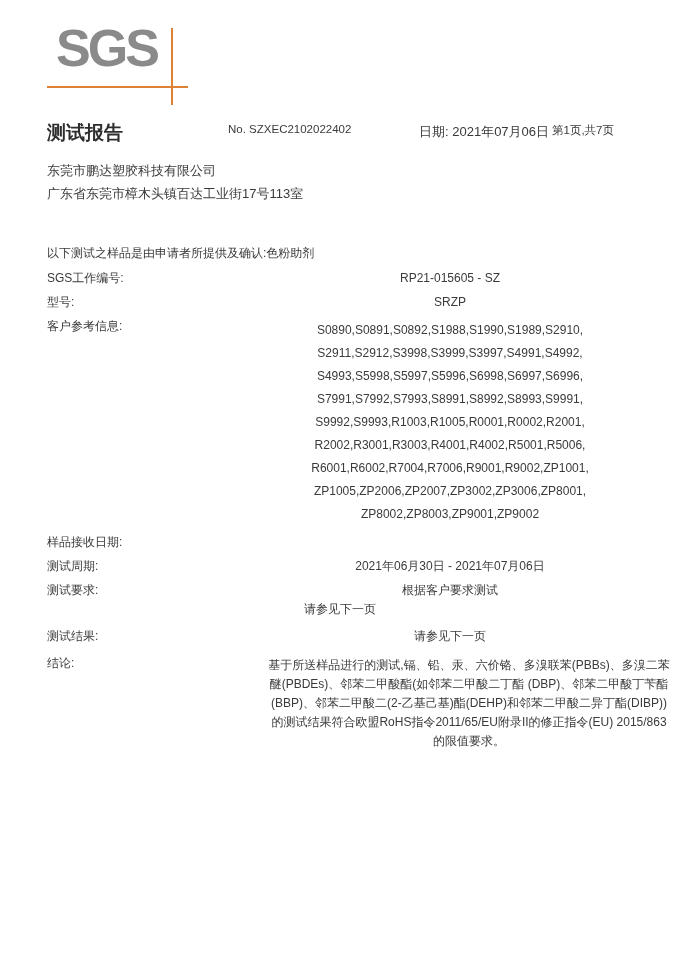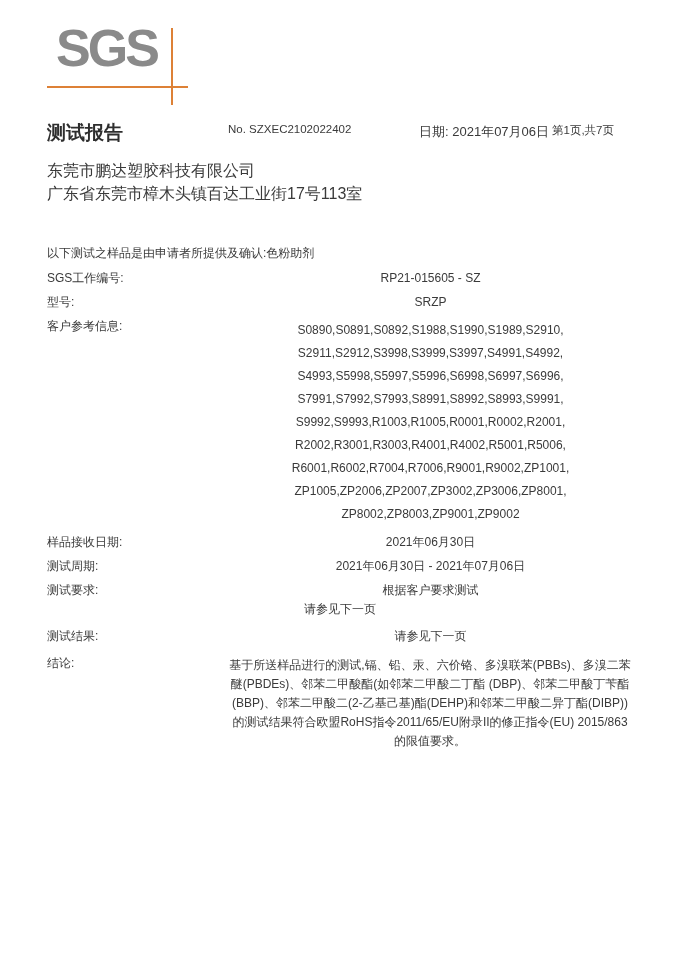--- a/index.html
+++ b/index.html
@@ -11,26 +11,26 @@
   .sgs-logo{position:absolute;left:56px;top:22px;font-size:52px;font-weight:bold;
     color:#8a8a8a;letter-spacing:-3px;line-height:1;}
   .hline-top{position:absolute;left:47px;top:86px;width:141px;height:2px;background:#dd8136;}
   .vline-top{position:absolute;left:171px;top:28px;width:2px;height:77px;background:#dd8136;}
   .title-row{position:absolute;left:0;top:120px;width:677px;height:20px;}
   .doc-title{position:absolute;left:47px;top:0;font-size:19px;font-weight:bold;color:#2e2e2e;}
   .report-no{position:absolute;left:228px;top:3px;font-size:11.5px;}
   .report-date{position:absolute;left:419px;top:3px;font-size:13px;}
   .report-page{position:absolute;left:552px;top:3px;font-size:11.5px;}
   
-  .applicant{position:absolute;left:47px;top:163px;font-size:16px;line-height:16px;}
+  .applicant{position:absolute;left:47px;top:163px;font-size:13px;line-height:16px;}
   .applicant .addr{margin-top:7px;}
   
   .fields{position:absolute;left:47px;top:246px;width:586px;font-size:12px;}
   .statement{margin-bottom:10px;line-height:15px;}
-  .kv{display:flex;margin-top:9px;line-height:15px;}
+  .kv{display:flex;margin-top:9px;line-height:15px;gap:39px;}
   .kv .k{width:181px;flex:0 0 181px;}
   .kv .v{flex:1;text-align:center;}
   .refline{line-height:23px;}
   .kv.tight{margin-top:4px;}
   .kv.loose{margin-top:12px;}
   .conclusion .v{width:404px;flex:0 0 404px;line-height:19px;}
   
   .legal{position:absolute;left:183px;top:836px;width:474px;font-size:6.6px;
     line-height:7.1px;text-align:justify;color:#4a4a4a;}
   .attention{color:#e07a2c;font-weight:bold;margin-top:1px;text-align:left;}
@@ -87,21 +87,20 @@
         <div class="refline">S9992,S9993,R1003,R1005,R0001,R0002,R2001,</div>
         <div class="refline">R2002,R3001,R3003,R4001,R4002,R5001,R5006,</div>
         <div class="refline">R6001,R6002,R7004,R7006,R9001,R9002,ZP1001,</div>
         <div class="refline">ZP1005,ZP2006,ZP2007,ZP3002,ZP3006,ZP8001,</div>
         <div class="refline">ZP8002,ZP8003,ZP9001,ZP9002</div>
       </span>
     </div>
 
     <div class="kv">
       <span class="k">样品接收日期:</span>
-      <span class="v">2021年06月30日</span>
     </div>
 
     <div class="kv">
       <span class="k">测试周期:</span>
       <span class="v">2021年06月30日 - 2021年07月06日</span>
     </div>
 
     <div class="kv">
       <span class="k">测试要求:</span>
       <span class="v">根据客户要求测试</span>

